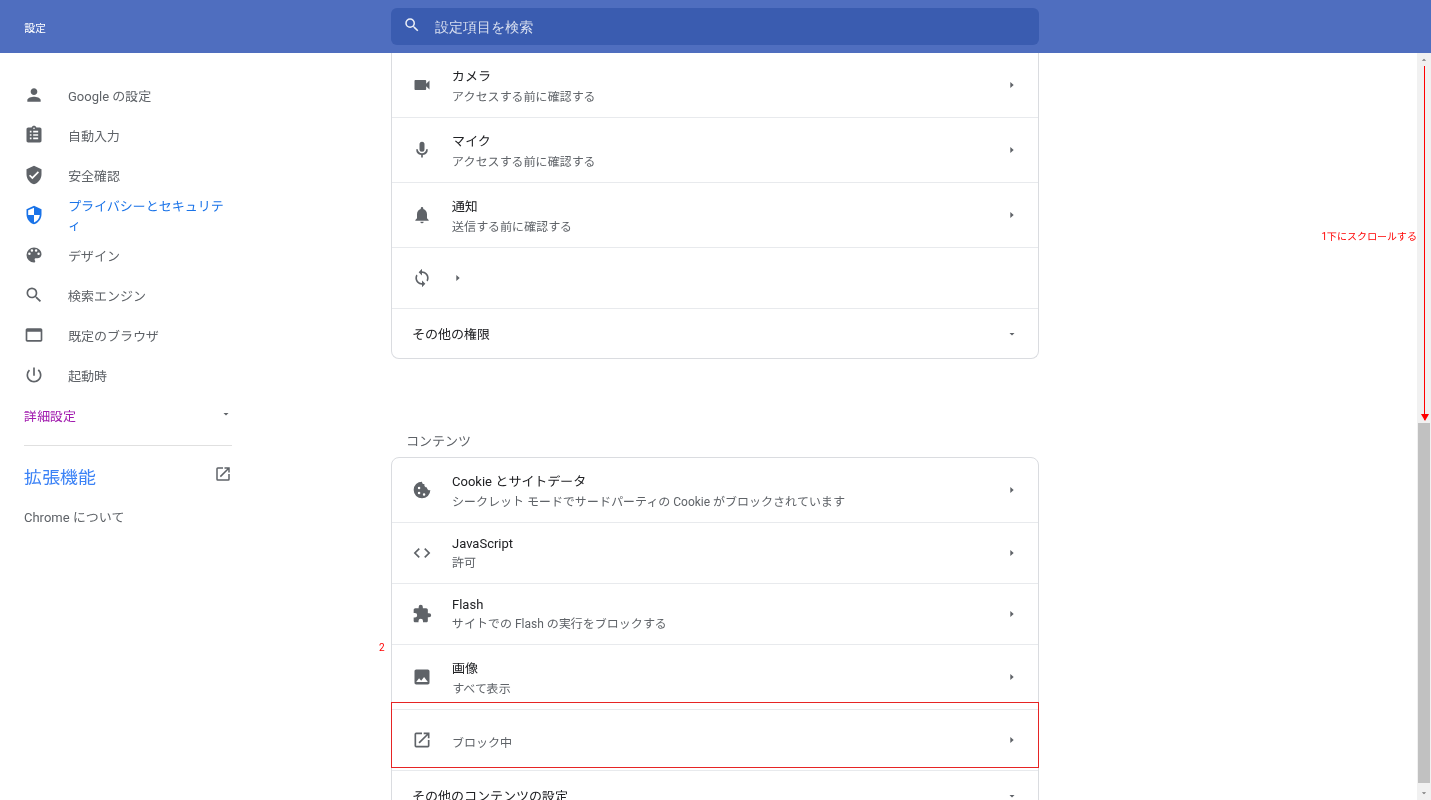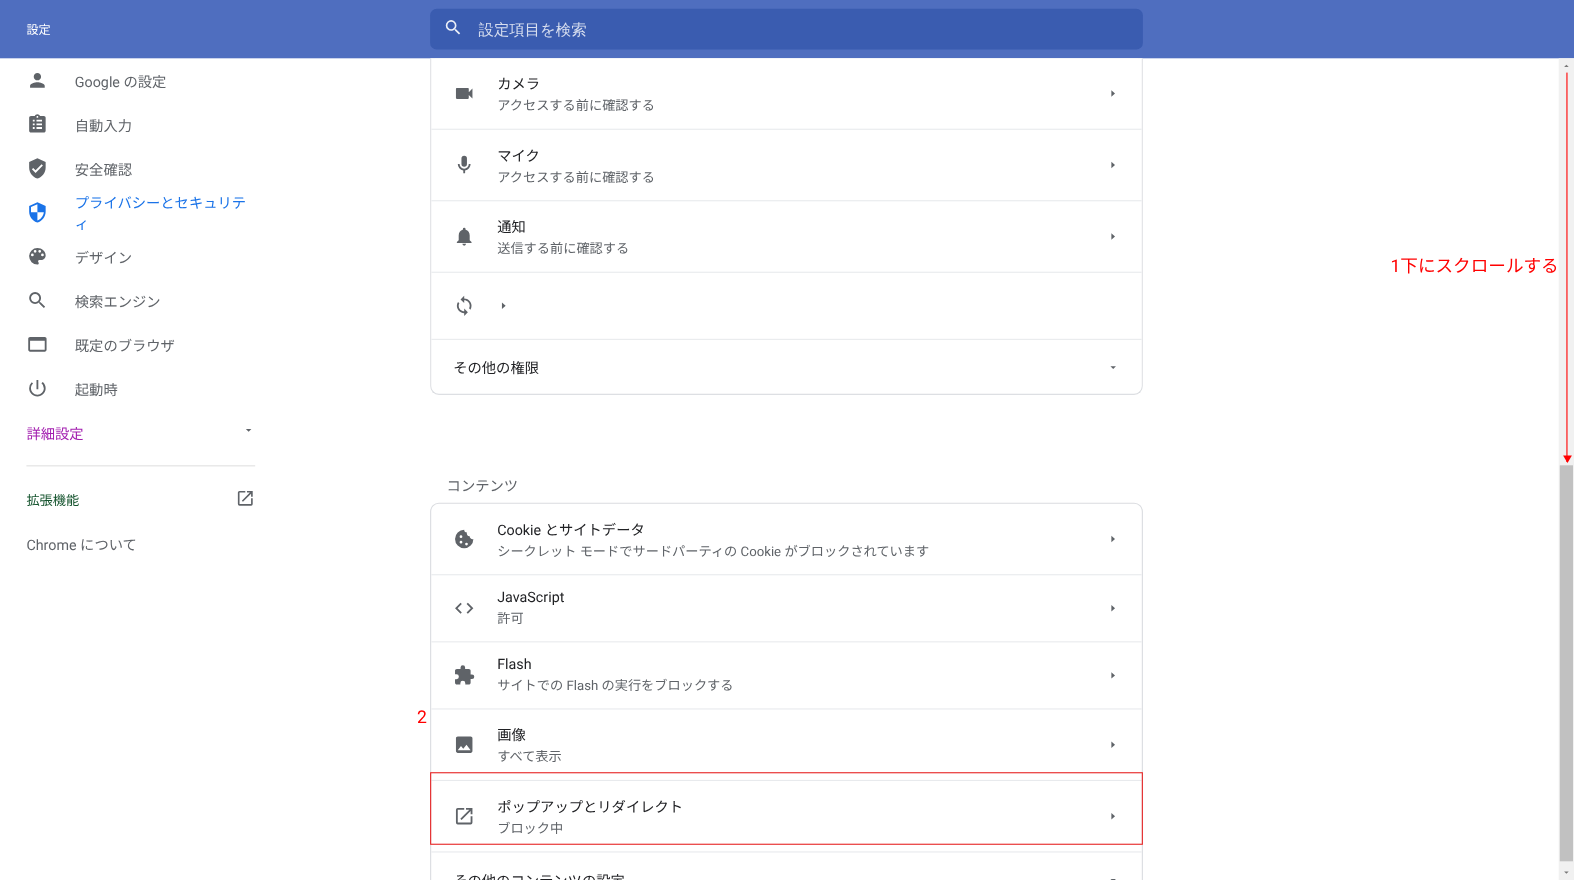--- a/index.html
+++ b/index.html
@@ -46,21 +46,21 @@
       flex: 1;
     }
     .search-input::placeholder { color: rgba(255,255,255,0.8); }
     .body-wrap {
       display: flex;
       height: calc(100vh - 53px);
       position: relative;
     }
     .sidebar {
       width: 256px;
-      padding: 0 0;
+      padding: 22px 0;
       flex-shrink: 0;
     }
     .side-item {
       display: flex;
       align-items: center;
       height: 40px;
       padding: 0 24px;
       cursor: pointer;
       color: #5f6368;
       font-size: 13px;
@@ -81,22 +81,22 @@
       color: #a21caf;
       font-size: 13px;
     }
     .side-link {
       display: flex;
       align-items: center;
       justify-content: space-between;
       height: 40px;
       padding: 0 24px;
       cursor: pointer;
-      color: #14532d;
-      font-size: 12px;
+      color: #3b82f6;
+      font-size: 18px;
     }
     .side-plain {
       display: flex;
       align-items: center;
       height: 40px;
       padding: 0 24px;
       cursor: pointer;
       color: #5f6368;
       font-size: 13px;
     }
@@ -141,21 +141,21 @@
     }
     .section-label.content { top: 378px; }
     .highlight-box {
       position: absolute;
       border: 1px solid #e62424;
       pointer-events: none;
     }
     .annot {
       position: absolute;
       color: #ff0000;
-      font-size: 16px;
+      font-size: 10px;
       font-weight: 400;
       pointer-events: none;
     }
     .arrow-line {
       position: absolute;
       width: 1px;
       background: #ff0000;
       pointer-events: none;
     }
     .arrow-line::after {
@@ -442,21 +442,20 @@
             </svg>
           </span>
       </div>
       <div class="row">
         <span class="row-icon">
             <svg width="20" height="20" viewBox="0 0 24 24">
               <path d="M19 19H5V5h7V3H5a2 2 0 00-2 2v14a2 2 0 002 2h14a2 2 0 002-2v-7h-2v7zM14 3v2h3.59l-9.83 9.83 1.41 1.41L19 6.41V10h2V3h-7z"></path>
             </svg>
           </span>
         <div class="row-texts">
-          <div class="row-title">ポップアップとリダイレクト</div>
           <div class="row-sub">ブロック中</div>
         </div>
         <span class="row-arrow">
             <svg width="10" height="10" viewBox="0 0 24 24">
               <path d="M8 5l8 7-8 7z"></path>
             </svg>
           </span>
       </div>
       <div class="row thin">
         <div class="row-texts">

